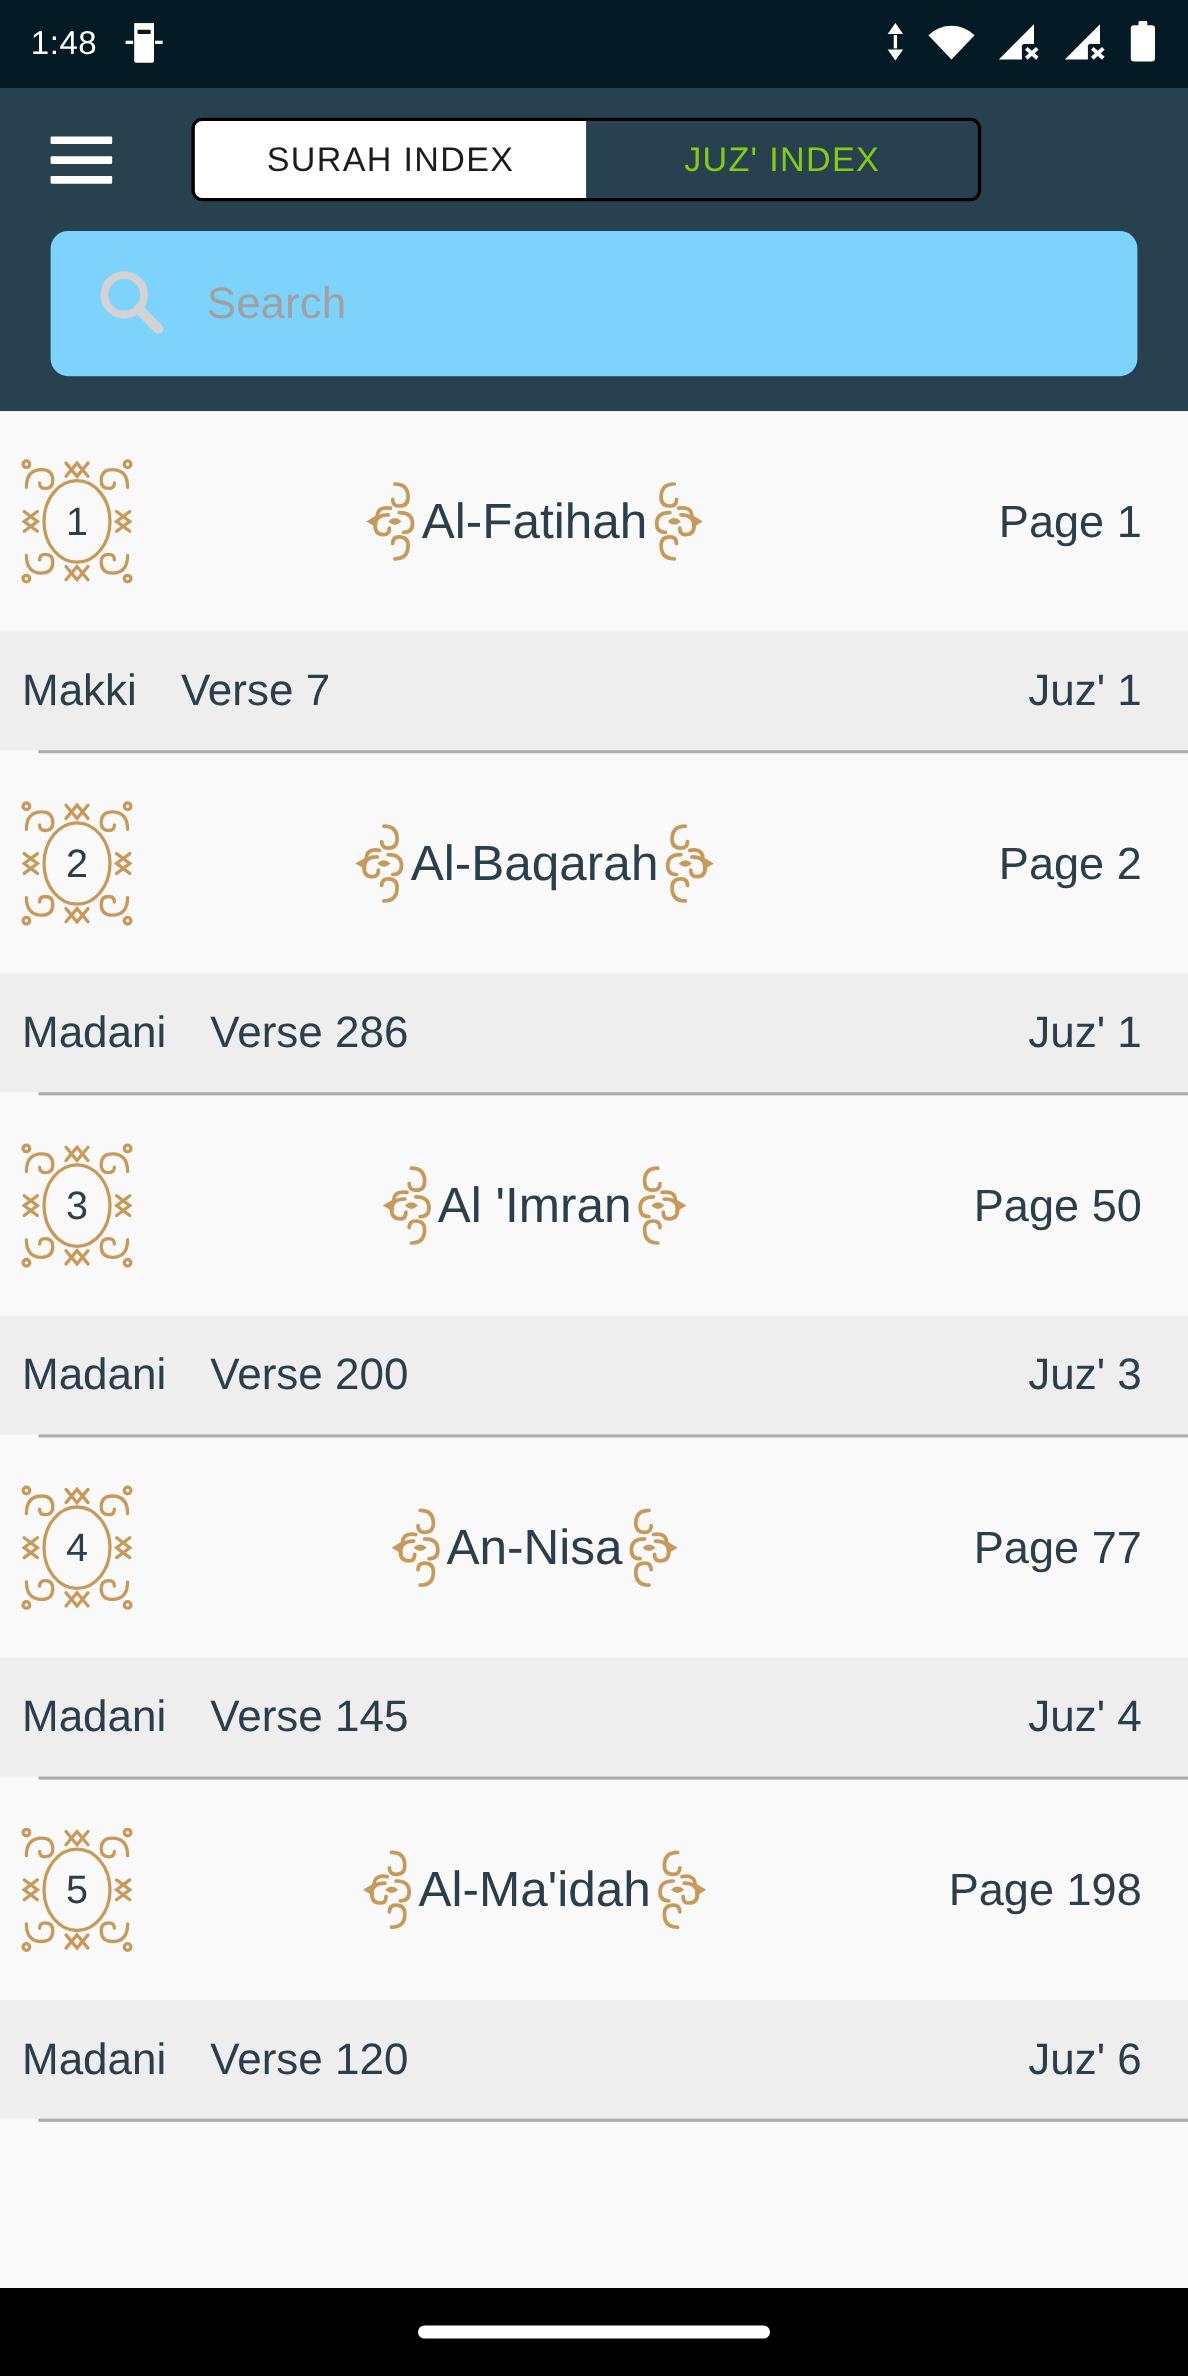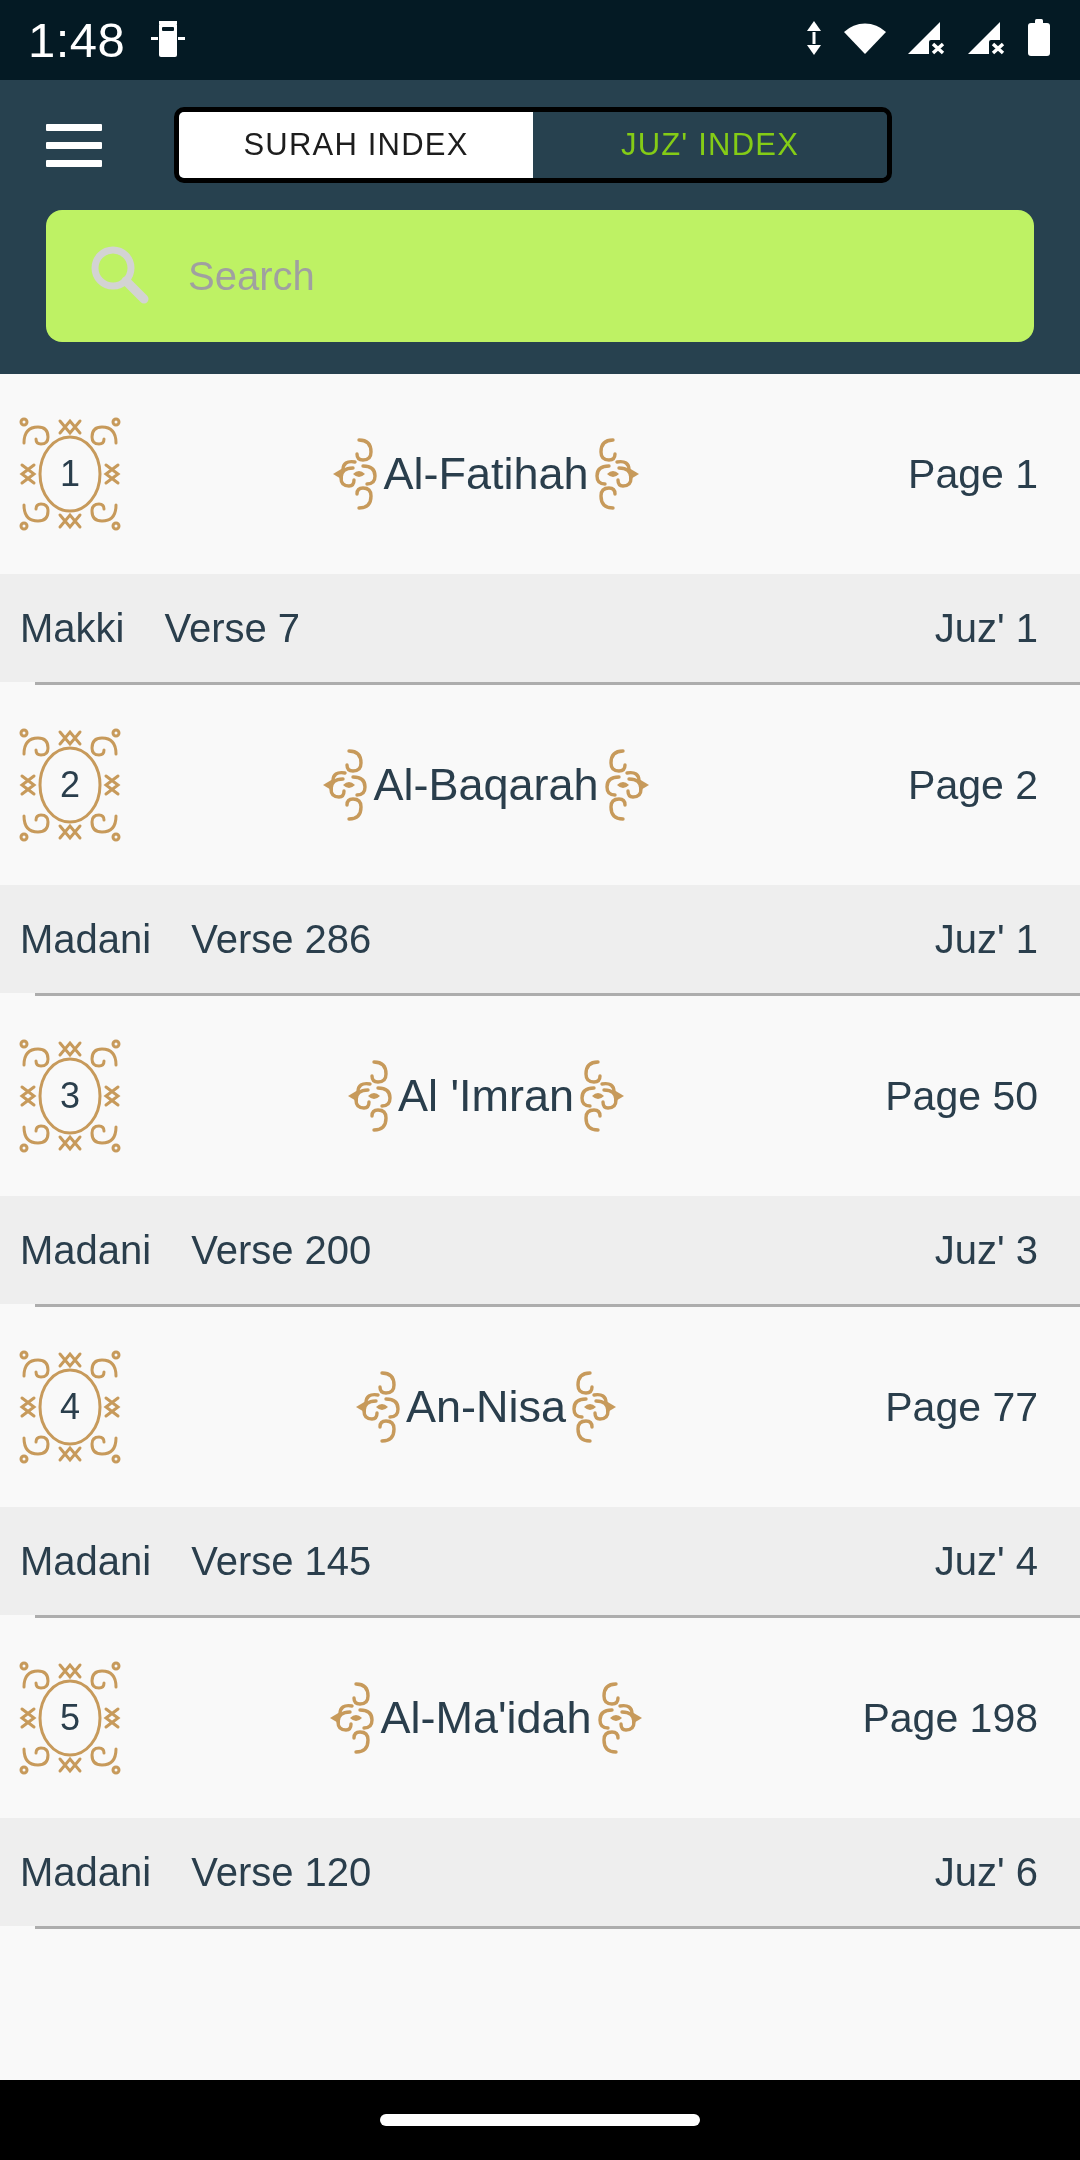--- a/index.html
+++ b/index.html
@@ -9,45 +9,45 @@
     font-family:"Liberation Sans", sans-serif;
     overflow:hidden;
   }
   .phone { position:relative; width:1080px; height:2160px; background:#F9F9F9; }
 
   
   .statusbar{
     height:80px; background:#041A24; display:flex; align-items:center;
     padding:0 28px; color:#fff; position:relative;
   }
-  .sb-time{ font-size:49px; letter-spacing:.5px; font-weight:400; }
+  .sb-time{ font-size:30px; letter-spacing:.5px; font-weight:400; }
   .sb-left-icons{ display:flex; align-items:center; margin-left:26px; }
   .sb-right{ margin-left:auto; display:flex; align-items:center; gap:18px; }
 
   
   .header{ background:#27414F; padding:0 0 32px 0; }
   .header-top{ height:130px; display:flex; align-items:center; padding:0 0 0 46px; }
   .hamburger{ width:56px; display:flex; flex-direction:column; gap:11px; cursor:pointer; }
   .hamburger i{ display:block; height:7px; background:#FFFFFF; border-radius:1px; }
   .tabs{
     margin-left:72px; width:718px; height:76px;
-    border:5px solid #000000; border-radius:10px;
+    border:3px solid #000000; border-radius:10px;
     display:flex; overflow:hidden;
   }
   .tab{
     flex:1; display:flex; align-items:center; justify-content:center;
     font-size:31px; letter-spacing:1.2px; cursor:pointer; user-select:none;
   }
   .tab.active{ background:#FFFFFF; color:#1D1D1D; }
   .tab.inactive{ background:#27414F; color:#84cc16; }
 
   
   .searchwrap{ padding:0 46px; }
   .searchbar{
-    height:132px; background:#bef264; border-radius:16px;
+    height:132px; background:#7dd3fc; border-radius:16px;
     display:flex; align-items:center; padding:0 42px;
   }
   .search-input{
     border:none; outline:none; flex:1; margin-left:38px;
     font-size:40px; color:#3A3A3A; font-family:"Liberation Sans", sans-serif;
     background:transparent;
   }
   .search-input::placeholder{ color:#A0A0A0; }
 
   

